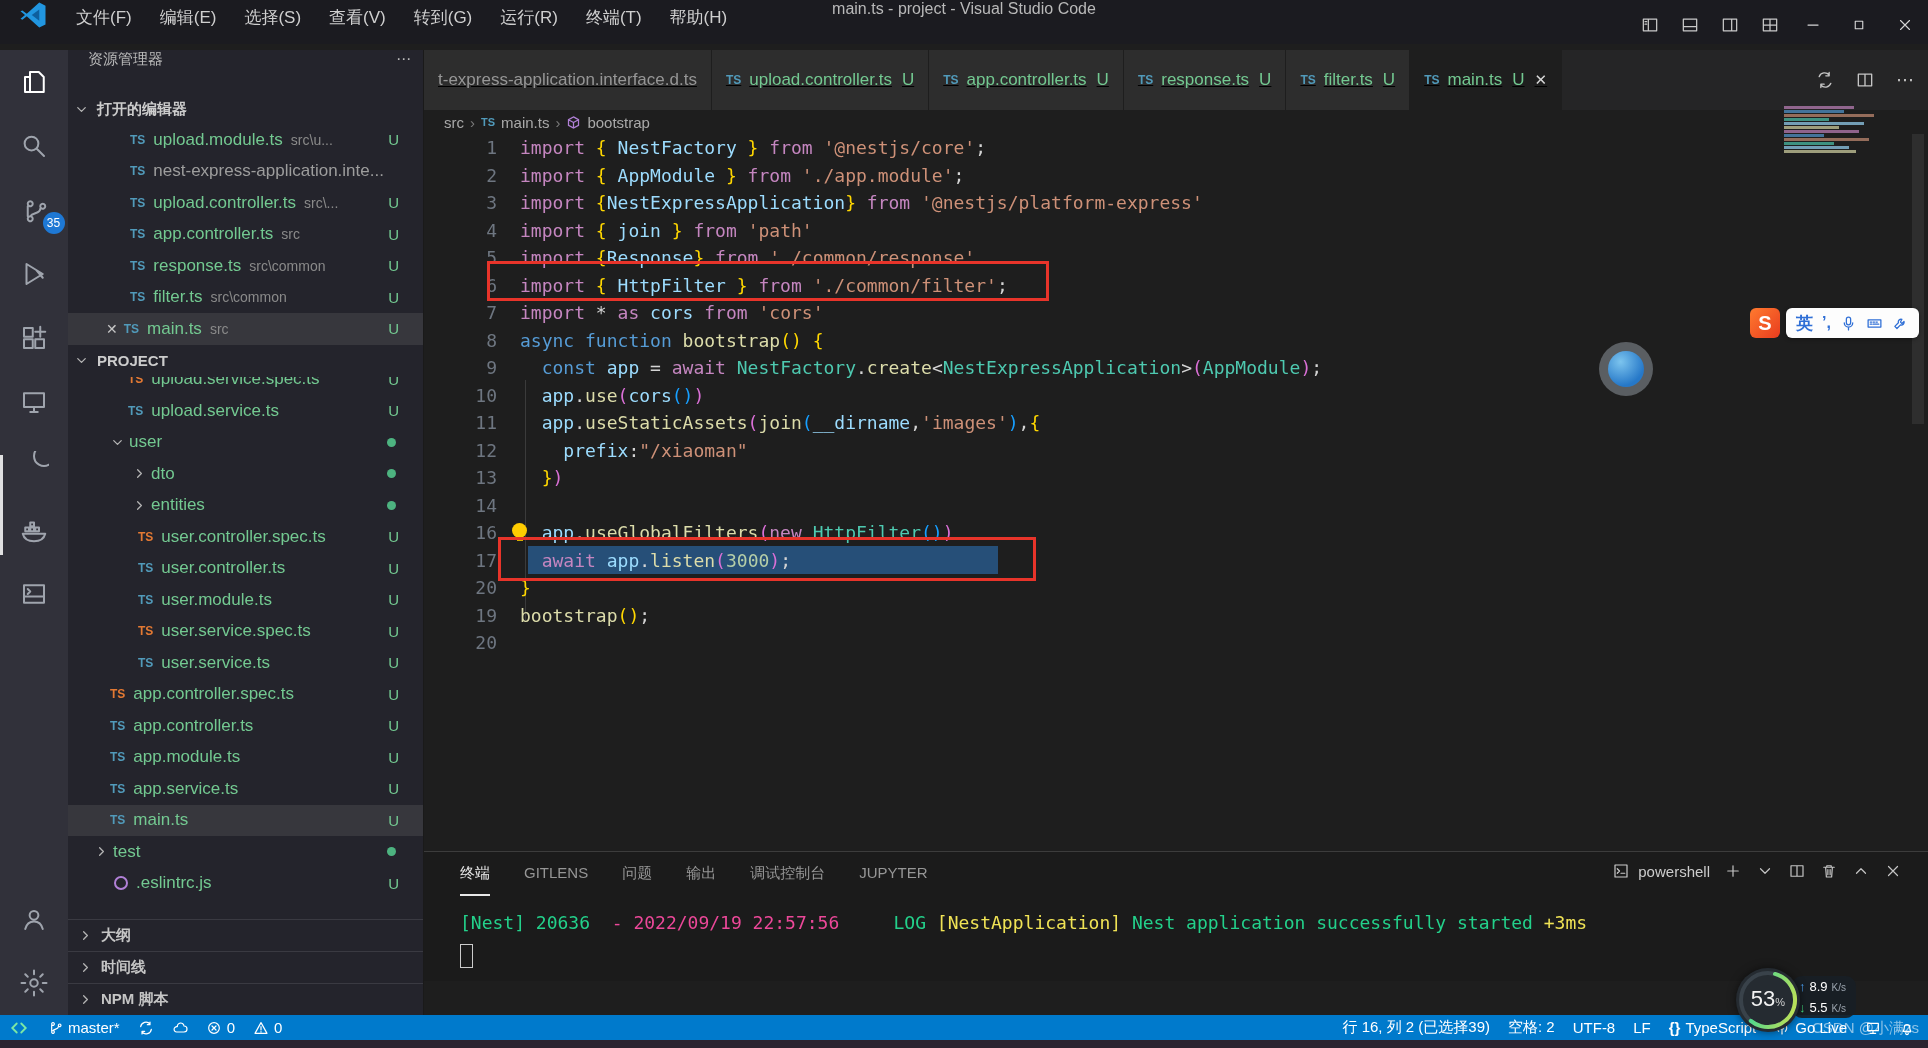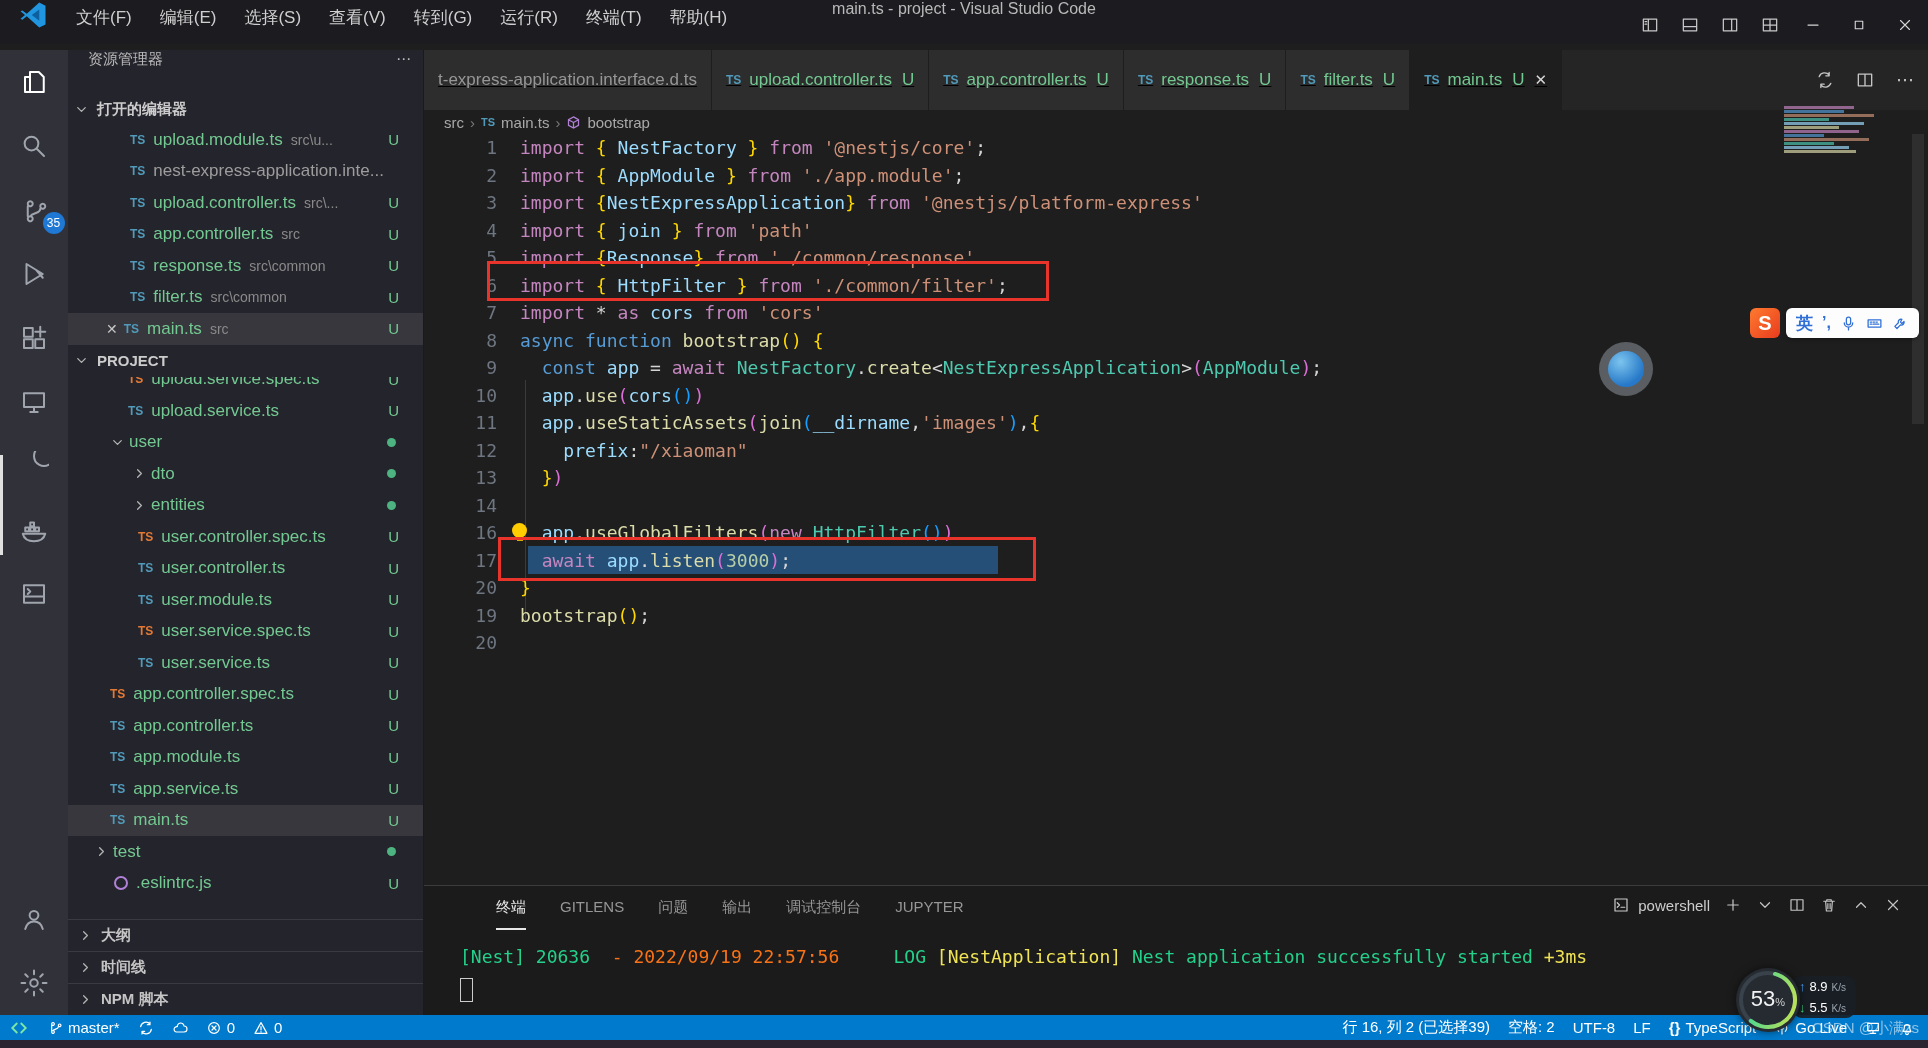--- a/index.html
+++ b/index.html
@@ -83,28 +83,28 @@
   .redbox { position:absolute; border:3px solid #e8342a; z-index:4; }
   #redbox1 { left:63px; top:127px; width:562px; height:40px; }
   #redbox2 { left:74px; top:403px; width:538px; height:44px; }
   #bulb { position:absolute; left:88px; top:389px; width:15px; height:15px; border-radius:50%; background:#ffcc00; z-index:3; }
   #bulb:after { content:""; position:absolute; left:4.5px; top:14px; width:6px; height:4px; background:#d8ad00; }
   #minimap { position:absolute; right:34px; top:-28px; width:110px; height:48px; z-index:1; opacity:.9; }
   .mm-row { height:3px; margin-bottom:1px; }
   #ed-scroll { position:absolute; right:4px; top:0; width:12px; height:290px; background:rgba(121,121,121,.18); }
 
   
-  #panel { position:absolute; left:424px; top:885px; width:1504px; height:130px; background:#1b1b1b; border-top:1px solid #3c3c3c;padding-left:36px; }
+  #panel { position:absolute; left:424px; top:851px; width:1504px; height:130px; background:#1b1b1b; border-top:1px solid #3c3c3c; }
   #panel-tabs { display:flex; gap:34px; padding:12px 0 0 36px; font-size:15px; color:#969696; height:44px; }
   .ptab { padding-bottom:8px; }
   .ptab.active { color:#e7e7e7; border-bottom:2px solid #e7e7e7; }
   #panel-actions { position:absolute; right:26px; top:10px; display:flex; align-items:center; gap:14px; color:#c5c5c5; }
   #shell-label { display:flex; align-items:center; gap:8px; font-size:15px; color:#cccccc; }
   #term-log { position:absolute; left:36px; top:60px; font-family:"DejaVu Sans Mono",monospace; font-size:18px; white-space:pre; }
-  .tg { color:#23d18b; } .ty { color:#f0e355; } .tw { color:#f97316; }
+  .tg { color:#23d18b; } .ty { color:#f0e355; } .tw { color:#ec4899; }
   #term-cursor { position:absolute; left:36px; top:92px; width:13px; height:24px; border:1px solid #cccccc; }
 
   
   #statusbar { position:absolute; left:0; top:1015px; width:1928px; height:25px; background:#007acc; color:#ffffff;
     display:flex; align-items:center; font-size:15px; z-index:10; }
   .st-item { display:flex; align-items:center; gap:5px; padding:0 9px; height:25px; white-space:nowrap; }
   #st-left { display:flex; align-items:center; }
   #st-right { position:absolute; right:4px; display:flex; align-items:center; }
   #remote-ic { color:#7ce8a4; padding:0 10px; display:flex; }
   #bottom-strip { position:absolute; left:0; top:1040px; width:1928px; height:8px; background:#2a2430; }

